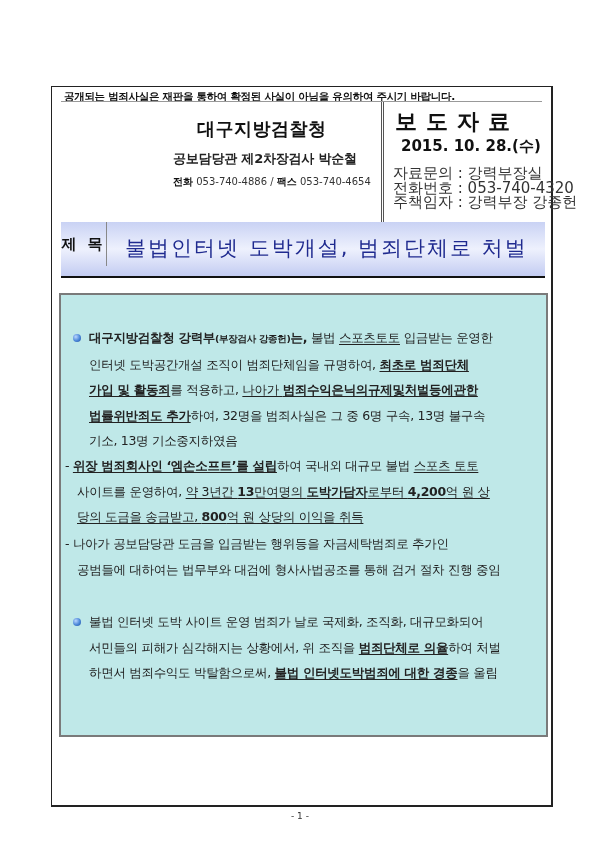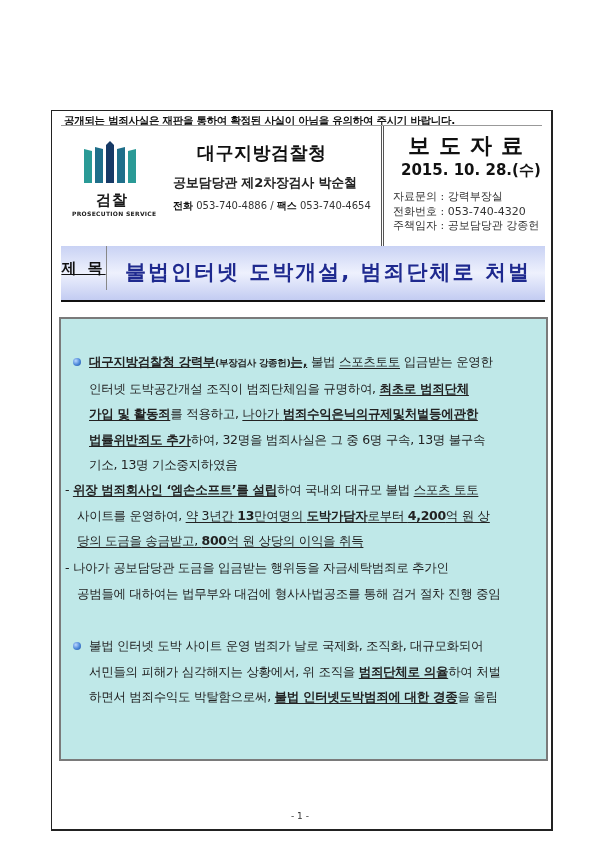--- a/index.html
+++ b/index.html
@@ -1,92 +1,81 @@
 <!DOCTYPE html>
 <html><head>
   <meta charset="utf-8">
   <style>
     html, body { margin: 0; padding: 0; background: #ffffff; }
     body { width: 600px; height: 848px; position: relative; overflow: hidden; font-family: "DejaVu Sans", "Liberation Sans", sans-serif; color: #111; }
 
-    .frame { position: absolute; left: 51px; top: 86px; width: 502px; height: 721px; border: 1.5px solid #222; border-right: 2.5px solid #222; border-bottom: 2.5px solid #222; box-sizing: border-box; margin-top: 24px; }
+    .frame { position: absolute; left: 51px; top: 86px; width: 502px; height: 721px; border: 1.5px solid #222; border-right: 2.5px solid #222; border-bottom: 2.5px solid #222; box-sizing: border-box; }
 
     .notice { position: absolute; left: 12px; top: 3px; font-size: 10.5px; font-weight: bold; letter-spacing: -0.3px; white-space: nowrap; }
     .notice-rule { position: absolute; left: 9px; right: 9px; top: 14px; height: 0; border-top: 1px solid #999; }
 
     
     .logo { position: absolute; left: 20px; top: 30px; width: 80px; height: 80px; }
     .logo-bars { position: absolute; left: 12px; top: 0; width: 52px; height: 42px; }
     .logo-word { position: absolute; left: 0; top: 50px; width: 80px; text-align: center; font-size: 15px; font-weight: bold; color: #1a1a1a; letter-spacing: 1px; }
     .logo-sub { position: absolute; left: 0; top: 69px; width: 80px; text-align: center; font-size: 6px; font-weight: bold; letter-spacing: 0.3px; color: #1a1a1a; white-space: nowrap; }
 
     .org-name { position: absolute; left: 145px; top: 30px; font-size: 18px; font-weight: bold; letter-spacing: 0.5px; white-space: nowrap; }
     .spokes { position: absolute; left: 121px; top: 63px; font-size: 13px; font-weight: bold; letter-spacing: -0.2px; white-space: nowrap; color: #222; }
     .contact { position: absolute; left: 121px; top: 88px; font-size: 10px; white-space: nowrap; color: #333; }
     .contact b { font-weight: bold; color: #111; }
 
     
     .vdivider { position: absolute; left: 329px; top: 15px; width: 3px; height: 122px; border-left: 1px solid #555; border-right: 1px solid #555; box-sizing: border-box; }
-    .press-title { position: absolute; left: 356px; top: 20px; font-size: 22px; font-weight: bold; letter-spacing: 9px; white-space: nowrap; }
+    .press-title { position: absolute; left: 343px; top: 20px; font-size: 22px; font-weight: bold; letter-spacing: 9px; white-space: nowrap; }
     .press-date { position: absolute; left: 349px; top: 50px; font-size: 15px; font-weight: bold; white-space: nowrap; }
-    .meta { position: absolute; left: 341px; top: 79px; font-size: 11px; line-height: 14.5px; color: #333; white-space: nowrap; }
+    .meta { position: absolute; left: 341px; top: 79px; font-size: 15px; line-height: 14.5px; color: #333; white-space: nowrap; }
 
     
     .titlebar { position: absolute; left: 9px; top: 135px; width: 484px; height: 56px; background: linear-gradient(180deg, #c9d2f4 0%, #eef1fd 50%, #c3ccf2 100%); border-bottom: 2px solid #111; box-sizing: border-box; }
-    .title-label { position: absolute; left: 0; top: 0; width: 46px; height: 44px; border-right: 1px solid #888; box-sizing: border-box; display: flex; align-items: center; justify-content: center; font-size: 15px; font-weight: bold; color: #111; letter-spacing: 3px; text-decoration: underline; }
-    .title-text { position: absolute; left: 64px; top: 12px; font-size: 21px; font-weight: bold; color: #1f2a8f; letter-spacing: 2px; white-space: nowrap; }
+    .title-label { position: absolute; left: 0; top: 0; width: 46px; height: 44px; border-right: 1px solid #888; box-sizing: border-box; display: flex; align-items: center; justify-content: center; font-size: 15px; font-weight: bold; color: #111; letter-spacing: 3px; }
+    .title-text { position: absolute; left: 64px; top: 12px; font-size: 21px; font-weight: normal; color: #1f2a8f; letter-spacing: 2px; white-space: nowrap; }
 
     
     .content { position: absolute; left: 7px; top: 206px; width: 489px; height: 444px; background: #bfe8e8; border: 2px solid #7a7a7a; box-sizing: border-box; }
     .para { position: absolute; left: 12px; font-size: 12.5px; line-height: 25.5px; color: #222; letter-spacing: -0.3px; }
     .bullet { position: absolute; left: 0; width: 8px; height: 8px; border-radius: 50%; background: radial-gradient(circle at 35% 35%, #b9d6ff 0%, #4a86d8 55%, #1f4f9e 100%); }
     .line { white-space: nowrap; display: block; }
     .u { text-decoration: underline; text-decoration-thickness: 1px; text-underline-offset: 2px; }
-    .b { font-weight: bold; text-decoration: underline; }
+    .b { font-weight: bold; }
     .small-b { font-size: 9.5px; font-weight: bold; }
 
     .page-num { position: absolute; left: 0; width: 600px; top: 811px; text-align: center; font-size: 9px; color: #333; }
   </style>
 </head>
 <body>
 
 <div class="frame">
   <div class="notice">공개되는 범죄사실은 재판을 통하여 확정된 사실이 아님을 유의하여 주시기 바랍니다.</div>
   <div class="notice-rule"></div>
 
-  <div class="logo">
-    <svg class="logo-bars" viewBox="0 0 52 42">
-      <polygon points="0,8 8,10 8,42 0,42" fill="#2a9a96"></polygon>
-      <polygon points="11,6 19,8 19,42 11,42" fill="#1f6f8a"></polygon>
-      <polygon points="22,4 26,0 30,4 30,42 22,42" fill="#173a66"></polygon>
-      <polygon points="33,8 41,6 41,42 33,42" fill="#1f6f8a"></polygon>
-      <polygon points="44,10 52,8 52,42 44,42" fill="#2a9a96"></polygon>
-    </svg>
-    <div class="logo-word">검찰</div>
-    <div class="logo-sub">PROSECUTION SERVICE</div>
-  </div>
 
   <div class="org-name">대구지방검찰청</div>
   <div class="spokes">공보담당관 제2차장검사 박순철</div>
   <div class="contact">
     <b>전화</b>
     <span>053-740-4886</span>
     <span> / </span>
     <b>팩스</b>
     <span>053-740-4654</span>
   </div>
 
   <div class="vdivider"></div>
 
   <div class="press-title">보도자료</div>
   <div class="press-date">2015. 10. 28.(수)</div>
   <div class="meta">
     <div><span>자료문의</span> : <span>강력부장실</span></div>
     <div><span>전화번호</span> : <span>053-740-4320</span></div>
-    <div><span>주책임자</span> : <span>공보담당관 강종헌</span></div>
+    <div><span>주책임자</span> : <span>강력부장 강종헌</span></div>
   </div>
 
   <div class="titlebar">
     <div class="title-label">제 목</div>
     <div class="title-text">불법인터넷 도박개설, 범죄단체로 처벌</div>
   </div>
 
   <div class="content">
 
     <div class="para" style="top:30px; left:12px;">

